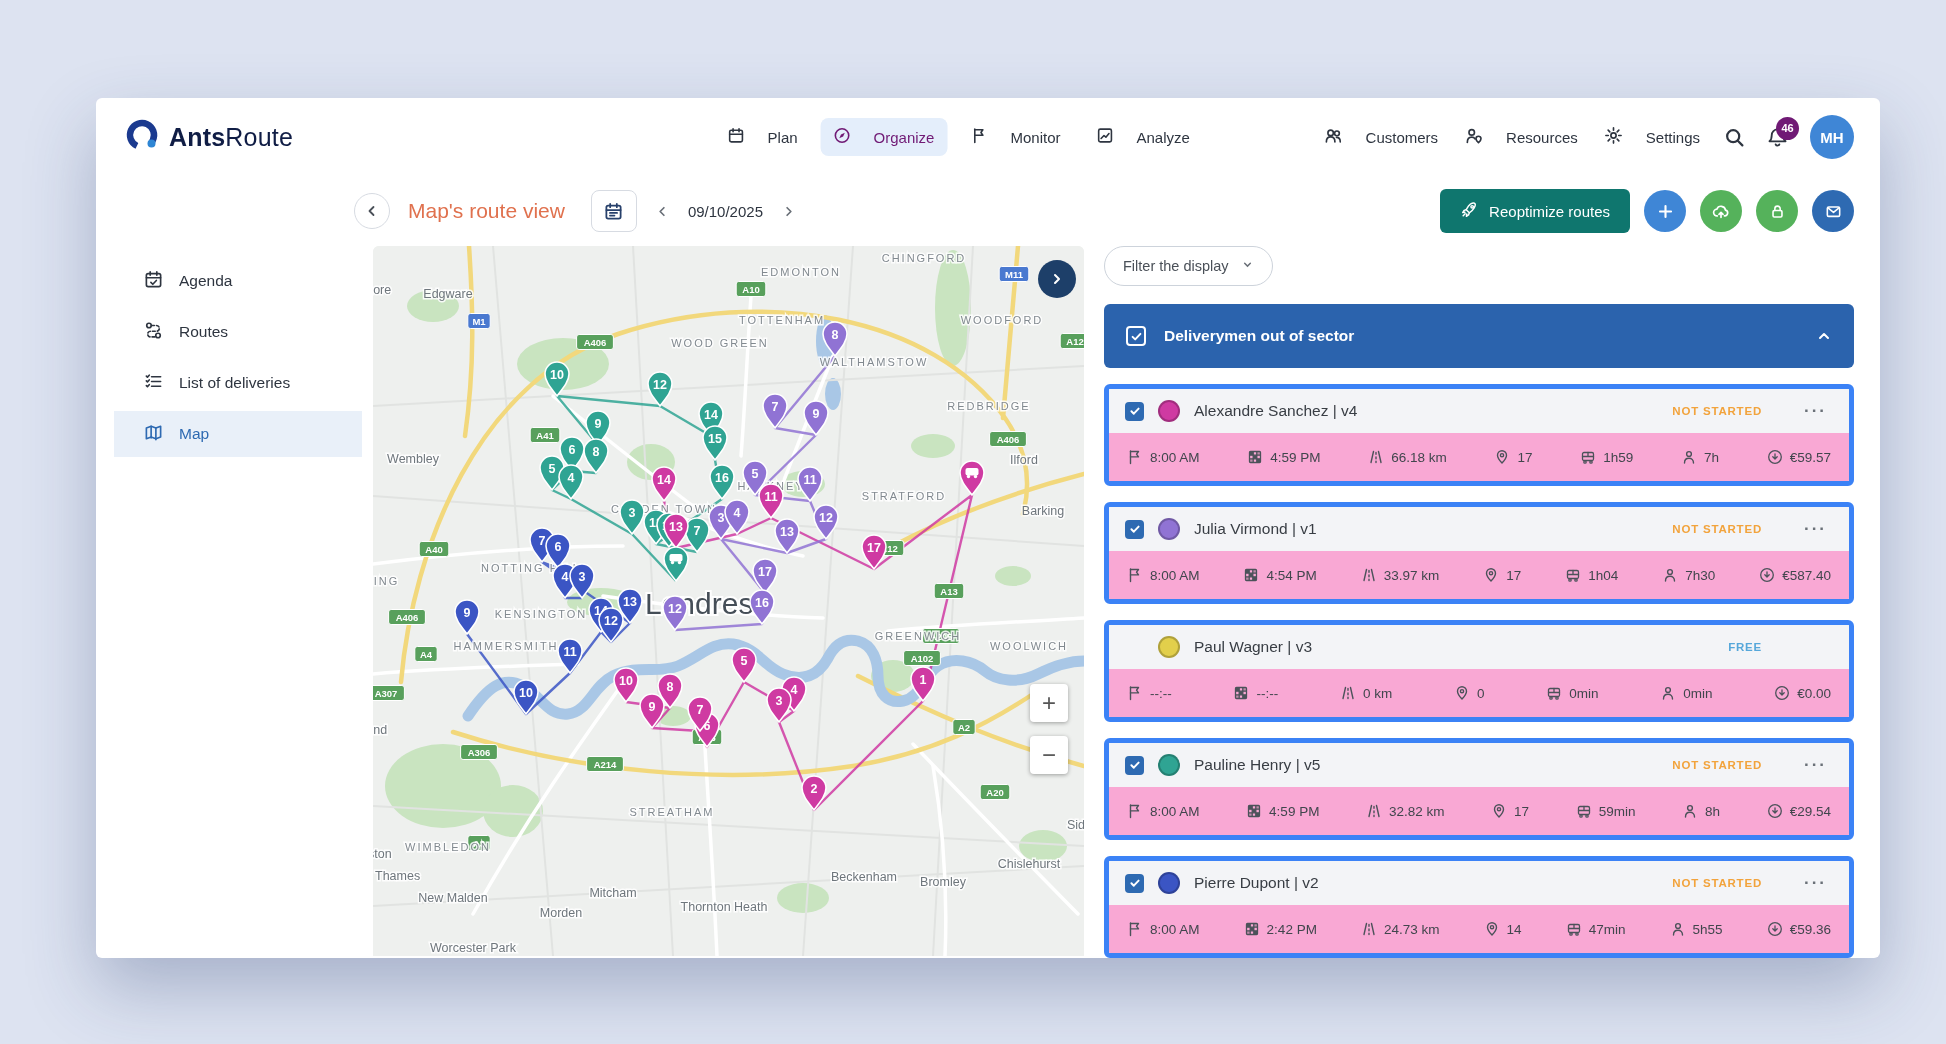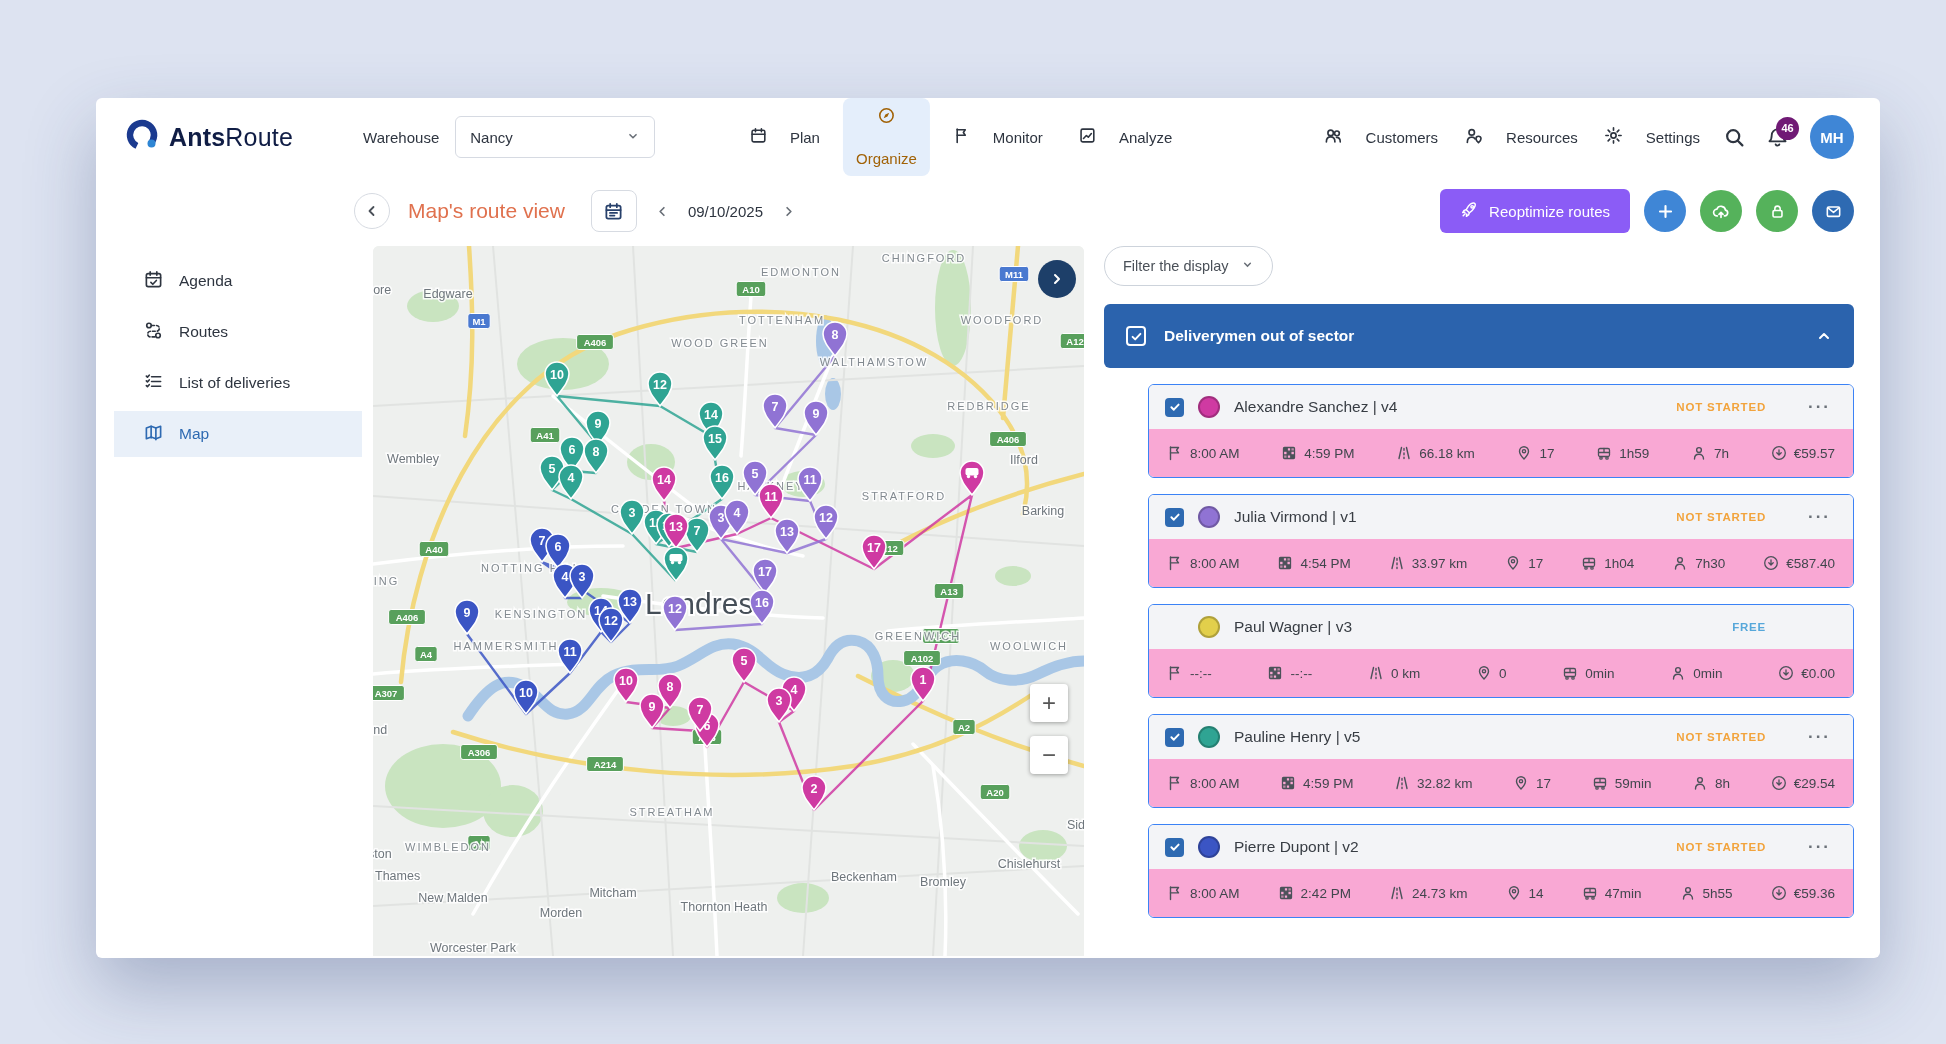--- a/index.html
+++ b/index.html
@@ -21,41 +21,41 @@
   .brand b { font-weight:800; }
   .wh-group { margin-left:70px; display:flex; align-items:center; gap:16px; }
   .wh-label { font-size:15px; color:#2e3540; font-weight:500; }
   .wh-select { width:200px; height:42px; border:1px solid #d6dae2; border-radius:6px;
     display:flex; align-items:center; justify-content:space-between; padding:0 14px;
     font-size:15px; color:#2e3540; cursor:pointer; background:#fff; }
   .nav-center { position:absolute; left:50%; top:0; height:78px; transform:translateX(-56%);
     display:flex; align-items:center; gap:10px; }
   .nav-item { display:flex; align-items:center; gap:23px; padding:9px 13px; border-radius:8px;
     font-size:15px; color:#2e3540; cursor:pointer; white-space:nowrap; }
-  .nav-item.active { background:#e4eefb; color:#a16207;flex-direction:column; }
+  .nav-item.active { background:#e4eefb; color:#701a75; }
   .nav-right { position:absolute; right:26px; top:0; height:78px; display:flex; align-items:center; gap:22px; }
   .icon-btn { display:grid; place-items:center; cursor:pointer; color:#2e3540; }
   .bell-wrap { position:relative; }
   .badge { position:absolute; top:-10px; right:-11px; min-width:23px; height:23px; border-radius:50%;
     background:#701a75; color:#fff; font-size:11px; font-weight:700; display:grid; place-items:center; }
   .avatar { width:44px; height:44px; border-radius:50%; background:#3f86d6; color:#fff;
     font-weight:700; font-size:15px; display:grid; place-items:center; cursor:pointer; }
   
   .toolbar { position:absolute; top:86px; left:0; right:0; height:54px;
     display:flex; align-items:center; padding:0 26px 0 258px; gap:14px; }
   .back-btn { width:36px; height:36px; border-radius:50%; background:#fff; border:1px solid #d7dbe2;
     display:grid; place-items:center; color:#4a5058; cursor:pointer; flex:0 0 auto; }
   .tb-title { color:#e0714e; font-size:21px; margin:0 12px 0 4px; white-space:nowrap; }
   .cal-btn { width:46px; height:42px; border:1px solid #d7dbe2; border-radius:8px;
     display:grid; place-items:center; color:#27406b; cursor:pointer; }
   .date-nav { display:flex; align-items:center; gap:18px; margin-left:4px; }
   .date-chev { color:#6a7078; cursor:pointer; display:grid; place-items:center; }
   .date-val { font-size:15px; color:#2e3540; }
   .tb-spacer { flex:1; }
-  .reopt { height:44px; background:#8b5cf6; color:#fff; border:none; border-radius:6px;
+  .reopt { height:44px; background:#0f766e; color:#fff; border:none; border-radius:6px;
     display:flex; align-items:center; gap:11px; padding:0 20px; font-size:15px; cursor:pointer;
     font-family:inherit; }
   .cbtn { width:42px; height:42px; border-radius:50%; display:grid; place-items:center; cursor:pointer; border:none; }
   .cbtn.plus { background:#3f86d6; } .cbtn.cloud { background:#55b25b; }
   .cbtn.lock { background:#55b25b; } .cbtn.mail { background:#2e6ab2; }
   
   .sidebar { position:absolute; left:0; top:160px; width:266px;padding-left:18px; }
   .side-item { height:46px; display:flex; align-items:center; gap:16px; padding:0 30px;
     font-size:15.5px; color:#2e3540; margin-bottom:5px; cursor:pointer; }
   .side-item.active { background:#e9f0f9; color:#2e6ab2; }
@@ -79,21 +79,21 @@
   .panel { position:absolute; left:1008px; top:148px; width:750px; }
   .filter-btn { height:40px; border:1px solid #cdd3db; border-radius:20px; background:#fff;
     display:inline-flex; align-items:center; gap:12px; padding:0 18px;
     font-size:14.5px; color:#4a5058; cursor:pointer; font-family:inherit; }
   .group-head { margin-top:18px; height:64px; background:#2b63ad; border-radius:6px;
     display:flex; align-items:center; gap:18px; padding:0 22px; color:#fff;
     font-weight:700; font-size:15.5px; }
   .g-chk { width:20px; height:20px; border:2px solid #fff; border-radius:4px;
     display:grid; place-items:center; cursor:pointer; flex:0 0 auto; }
   .g-chev { margin-left:auto; cursor:pointer; display:grid; place-items:center; }
-  .driver { margin-top:16px; border:1px solid #3b82f6; border-radius:6px; overflow:hidden;margin-left:44px; }
+  .driver { margin-top:16px; border:5px solid #3b82f6; border-radius:6px; overflow:hidden; }
   .d-head { height:44px; background:#f3f4f7; display:flex; align-items:center; gap:14px; padding:0 16px; }
   .chk { width:19px; height:19px; background:#2e6ab2; border-radius:4px; display:grid;
     place-items:center; cursor:pointer; flex:0 0 auto; }
   .dot { width:22px; height:22px; border-radius:50%; border:2px solid rgba(0,0,0,.22); flex:0 0 auto; }
   .d-name { font-size:15.5px; color:#383d44; font-weight:500; }
   .d-status { margin-left:auto; font-size:11.5px; font-weight:700; letter-spacing:.8px; }
   .d-status.warn { color:#f2a33c; } .d-status.free { color:#56a7da; }
   .d-menu { margin-left:28px; margin-right:6px; color:#6a7078; font-size:17px; font-weight:700;
     letter-spacing:2px; cursor:pointer; }
   .d-stats { height:48px; display:flex; align-items:center; justify-content:space-between;
@@ -109,31 +109,20 @@
     <div class="logo">
       <span>
         <svg width="36" height="36" viewBox="0 0 36 36">
           <circle cx="18" cy="18" r="12" fill="none" stroke="#1b3a8f" stroke-width="6.5" stroke-dasharray="58 18" transform="rotate(115 18 18)"></circle>
           <circle cx="27.5" cy="26.5" r="4" fill="#2f86d4"></circle>
         </svg>
       </span>
       <span class="brand"><b>Ants</b><span>Route</span></span>
     </div>
 
-    <div class="wh-group">
-      <span class="wh-label">Warehouse</span>
-      <div class="wh-select">
-        <span>Nancy</span>
-        <span>
-          <svg width="14" height="14" viewBox="0 0 16 16" fill="none" stroke="#6a7078" stroke-width="1.8" stroke-linecap="round">
-              <path d="M4.5 6.5 8 10l3.5-3.5"></path>
-            </svg>
-        </span>
-      </div>
-    </div>
 
     <div class="nav-center">
       <div class="nav-item">
         <span><svg width="17" height="17" viewBox="0 0 16 16" fill="none" stroke="currentColor" stroke-width="1.5" stroke-linecap="round">
               <rect x="2" y="3" width="12" height="11" rx="1.5"></rect>
               <path d="M2 6.8h12M5.2 1.6v2.8M10.8 1.6v2.8"></path>
             </svg></span>
         <span>Plan</span>
       </div>
       <div class="nav-item active">

